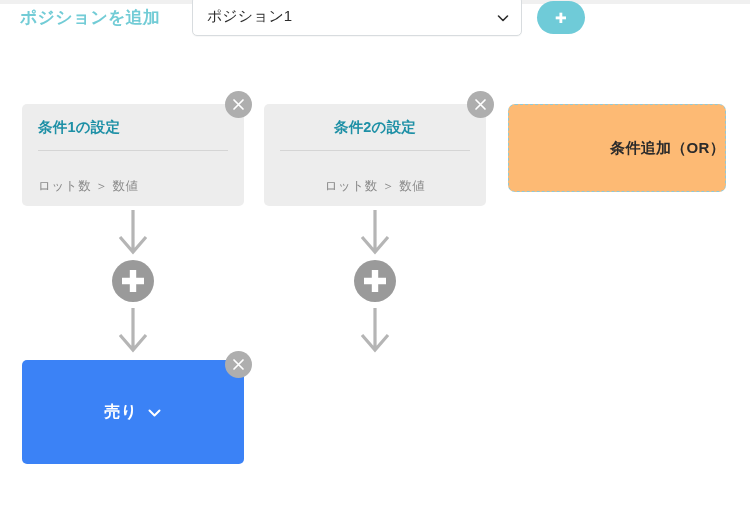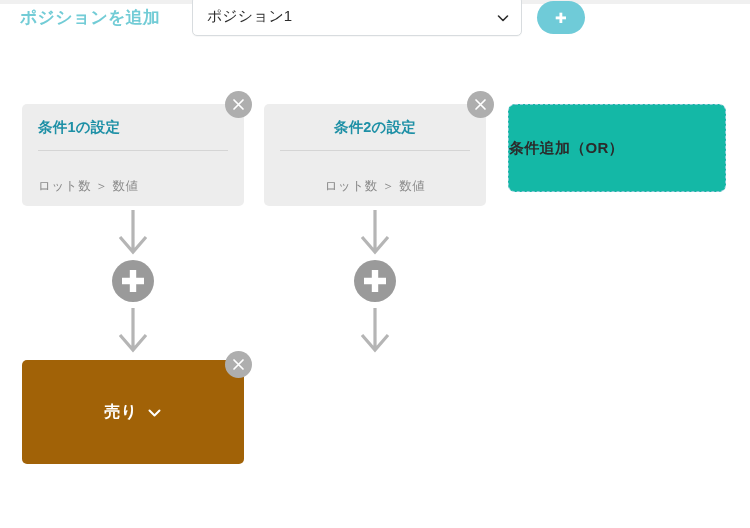--- a/index.html
+++ b/index.html
@@ -198,21 +198,21 @@
     position: relative;
     width: 222px;
     height: 104px;
     margin-top: 4px;
   }
   .dir-block {
     position: absolute;
     left: 0; top: 0;
     width: 222px;
     height: 104px;
-    background: #a16207;
+    background: #3b82f6;
     border-radius: 5px;
     display: flex;
     align-items: center;
     justify-content: center;
     gap: 9px;
     cursor: pointer;
   }
   .dir-label {
     color: #ffffff;
     font-size: 16px;
@@ -221,27 +221,27 @@
   }
   .dir-chevron { width: 15px; height: 15px; display: block; }
 
   
   .or-box {
     position: absolute;
     left: 508px;
     top: 18px;
     width: 218px;
     height: 88px;
-    background: #14b8a6;
+    background: #fdba74;
     border: 1px dashed #8fc9d8;
     border-radius: 7px;
     box-sizing: border-box;
     display: flex;
     align-items: center;
-    justify-content: flex-start;
+    justify-content: flex-end;
     cursor: pointer;
   }
   .or-box-label {
     font-size: 15px;
     font-weight: bold;
     color: #2b2b2b;
     letter-spacing: 0.3px;
   }
 </style>
 </head>

